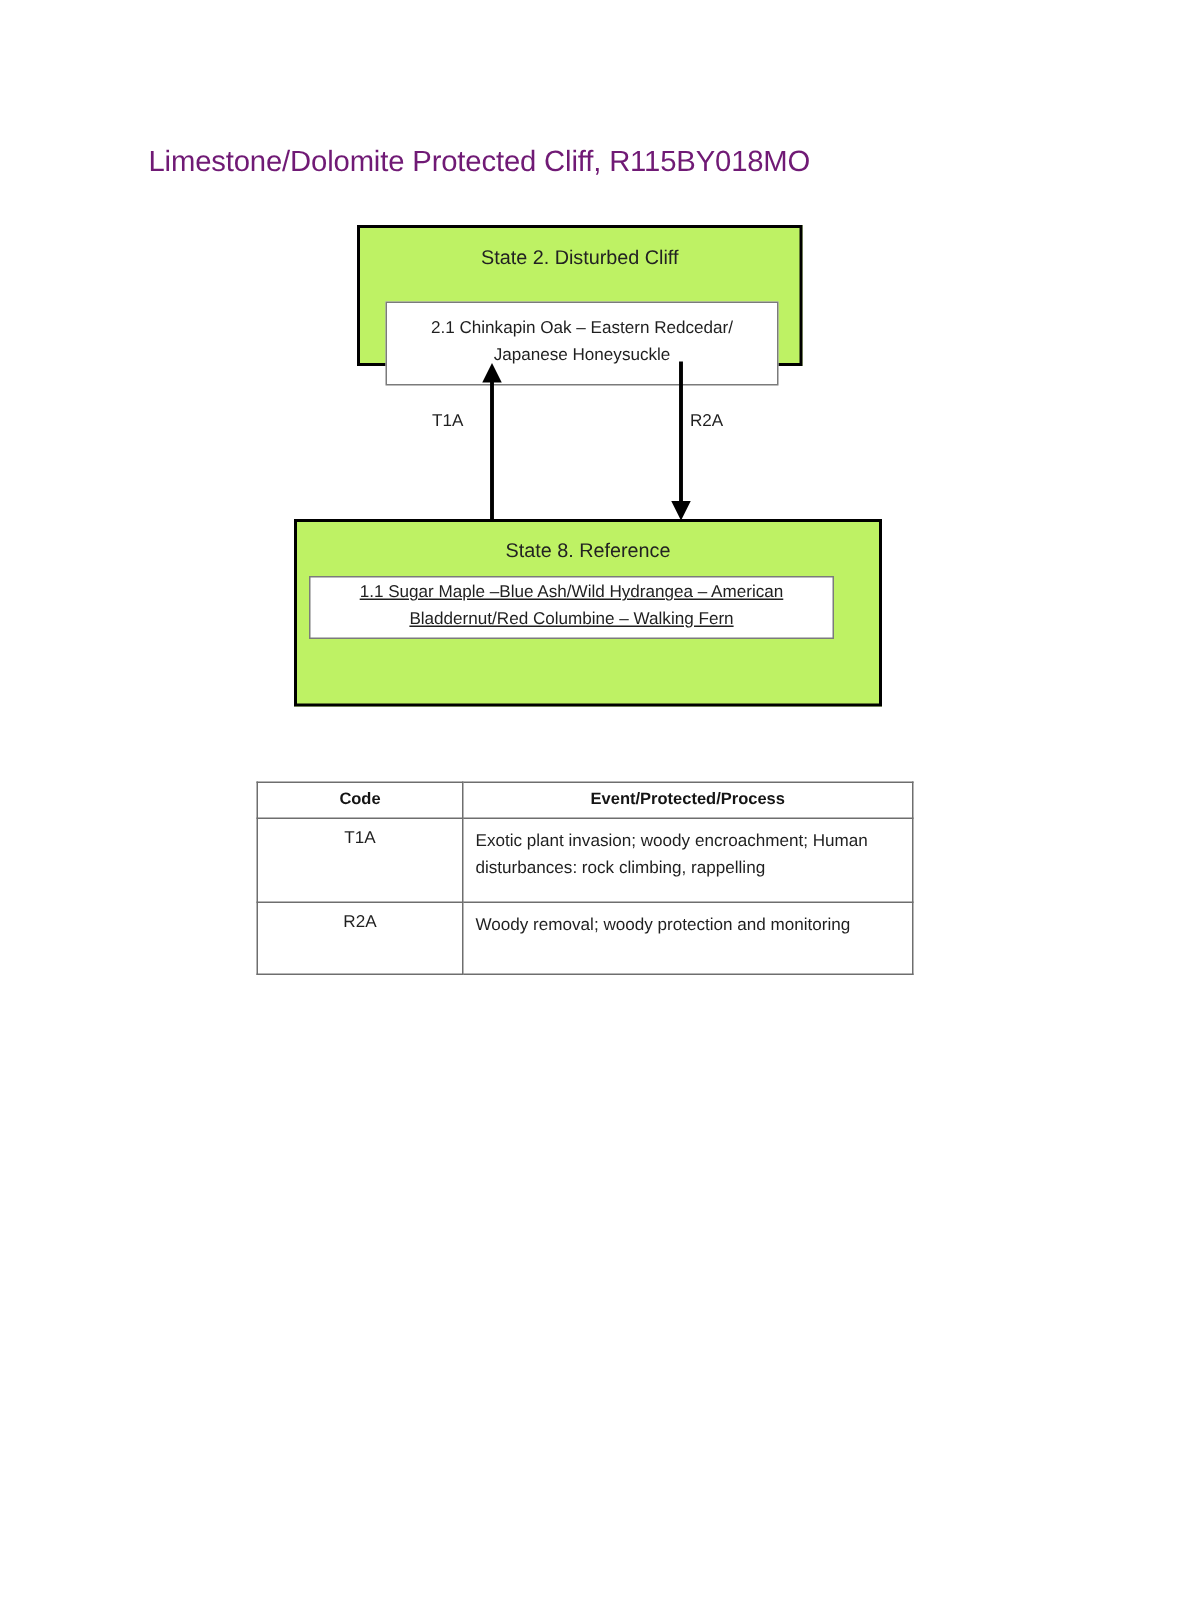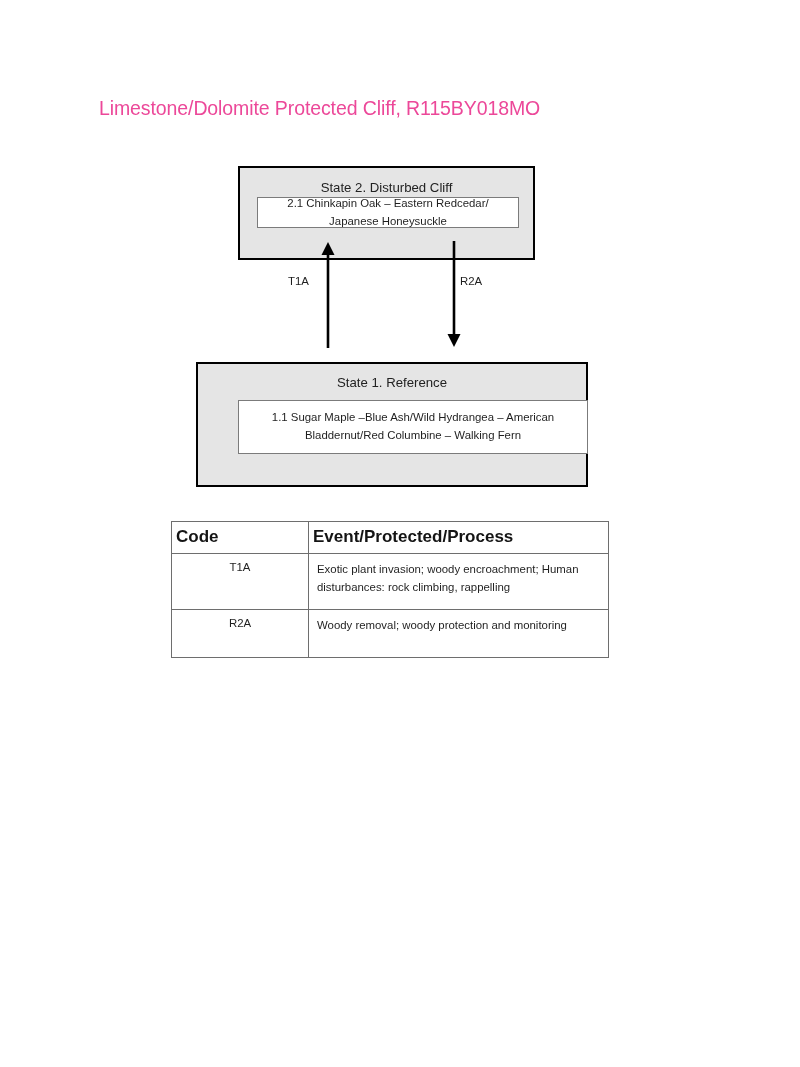--- a/index.html
+++ b/index.html
@@ -27,31 +27,30 @@
   }
 
   
   #diagram-title {
     position: absolute;
     left: 99px;
     top: 97px;
     font-size: 19.5px;
     font-weight: 400;
     letter-spacing: -0.1px;
-    color: #ec4899;
+    color: #701a75;
     white-space: nowrap;
   }
 
   
   .state-box {
     position: absolute;
     box-sizing: border-box;
     border: 2.6px solid #000000;
-    background: #e5e5e5;
-    margin-top: 16px;
+    background: #bef264;
   }
   .state-heading {
     position: absolute;
     left: 0;
     right: 0;
     text-align: center;
     font-size: 13.2px;
     color: #222222;
     white-space: nowrap;
   }
@@ -66,26 +65,26 @@
     text-align: center;
     font-size: 11.4px;
     line-height: 1.55;
     color: #1f1f1f;
     padding: 2px 6px;
   }
 
   
   #state-2-box { left: 238px; top: 150px; width: 297px; height: 94px; }
   #state-2-heading { top: 12px; }
-  #state-2-phase { left: 17px; top: 29px; width: 262px; height: 31px; }
+  #state-2-phase { left: 17px; top: 49px; width: 262px; height: 56px; }
 
   
   #state-1-box { left: 196px; top: 346px; width: 392px; height: 125px; }
   #state-1-heading { top: 11px; }
-  #state-1-phase { left: 40px; top: 36px; width: 350px; height: 54px; }
+  #state-1-phase { left: 8px; top: 36px; width: 350px; height: 42px; text-decoration: underline; }
 
   
   .arrow-svg {
     position: absolute;
     overflow: visible;
   }
   #arrow-t1a { left: 313px; top: 241px; width: 30px; height: 107px; }
   #arrow-r2a { left: 439px; top: 241px; width: 30px; height: 107px; }
 
   .arrow-label {
@@ -109,23 +108,23 @@
   }
   #legend-table col.col-code { width: 137px; }
   #legend-table col.col-event { width: 300px; }
   #legend-table th,
   #legend-table td {
     border: 1.1px solid #6e6e6e;
     box-sizing: border-box;
     vertical-align: top;
   }
   #legend-table th {
-    font-size: 17px;
+    font-size: 11px;
     font-weight: 700;
-    text-align: left;
+    text-align: center;
     padding: 5px 4px 6px;
     color: #141414;
   }
   #legend-table td.cell-code {
     font-size: 11.4px;
     text-align: center;
     padding: 7px 4px 4px;
     color: #1f1f1f;
   }
   #legend-table td.cell-event {
@@ -157,21 +156,21 @@
   </svg>
   <div class="arrow-label" id="label-t1a">T1A</div>
 
   <svg class="arrow-svg" id="arrow-r2a" viewBox="0 0 30 107">
     <line x1="15" y1="0" x2="15" y2="96" stroke="#000000" stroke-width="2.6"></line>
     <polygon points="15,106 8.5,93 21.5,93" fill="#000000"></polygon>
   </svg>
   <div class="arrow-label" id="label-r2a">R2A</div>
 
   <div class="state-box" id="state-1-box">
-    <div class="state-heading" id="state-1-heading">State 1. Reference</div>
+    <div class="state-heading" id="state-1-heading">State 8. Reference</div>
     <div class="phase-box" id="state-1-phase">1.1 Sugar Maple –Blue Ash/Wild Hydrangea – American Bladdernut/Red Columbine – Walking Fern</div>
   </div>
 
   <table id="legend-table">
     <colgroup>
       <col class="col-code">
       <col class="col-event">
     </colgroup>
     <thead>
       <tr>

